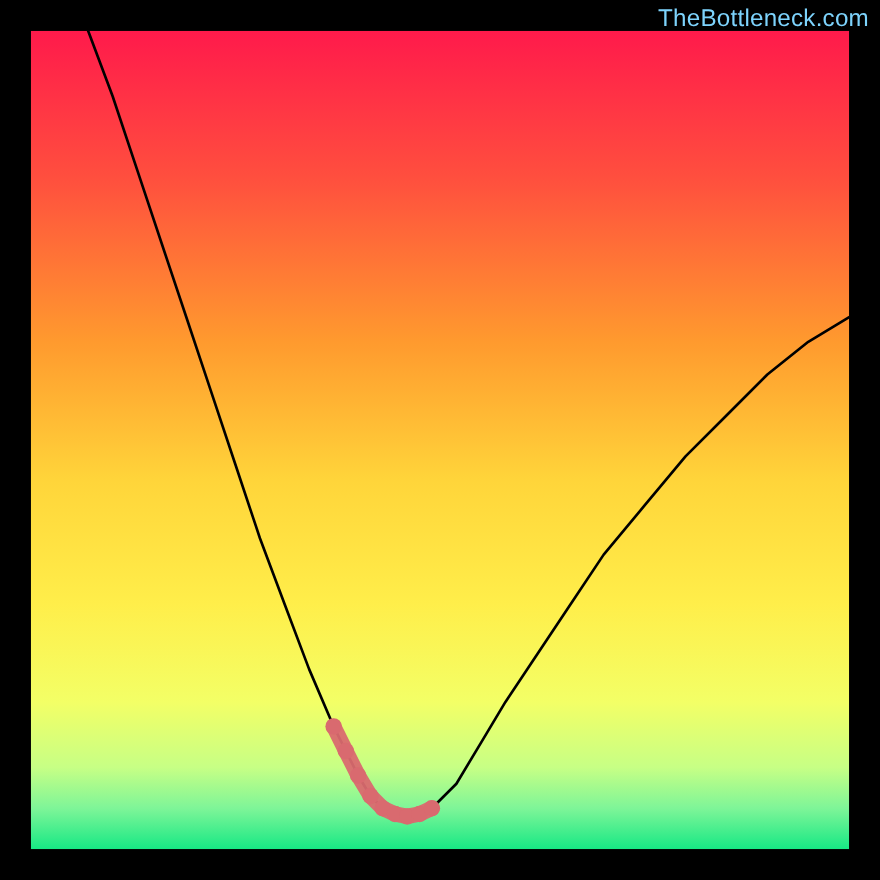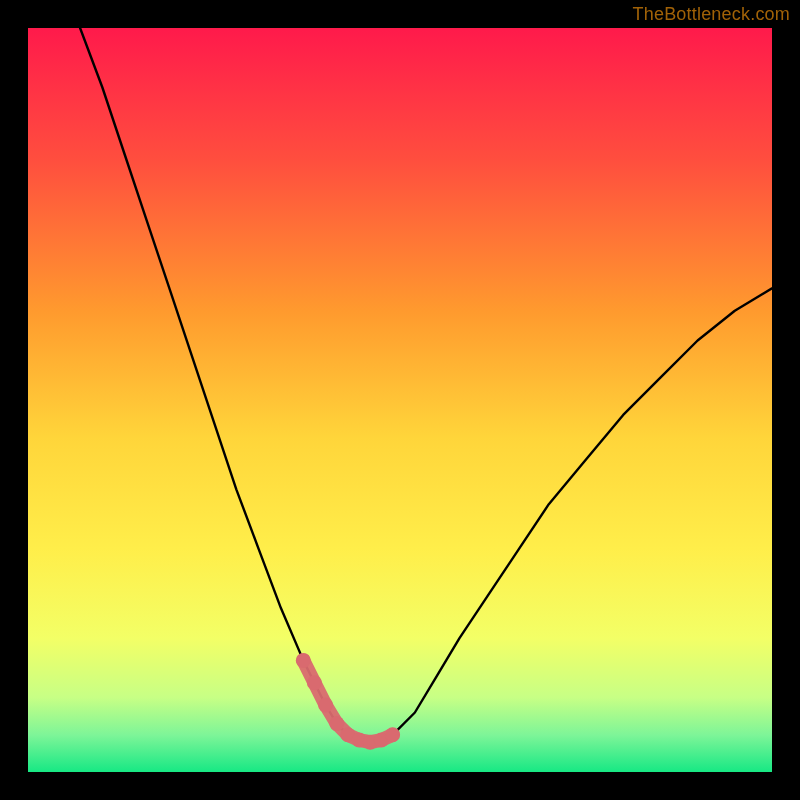--- a/index.html
+++ b/index.html
@@ -23,22 +23,22 @@
     position: absolute;
     left: 0;
     top: 0;
     width: 744px;
     height: 744px;
   }
   .watermark {
     position: absolute;
     top: 4px;
     right: 10px;
-    color: #a16207;
-    font-size: 18px;
+    color: #7dd3fc;
+    font-size: 22px;
     font-weight: 500;
     letter-spacing: 0.2px;
     user-select: none;
   }
 </style>
 </head>
 <body>
 
 <div class="frame">
   <svg class="plot" viewBox="0 0 744 744" preserveAspectRatio="none">

